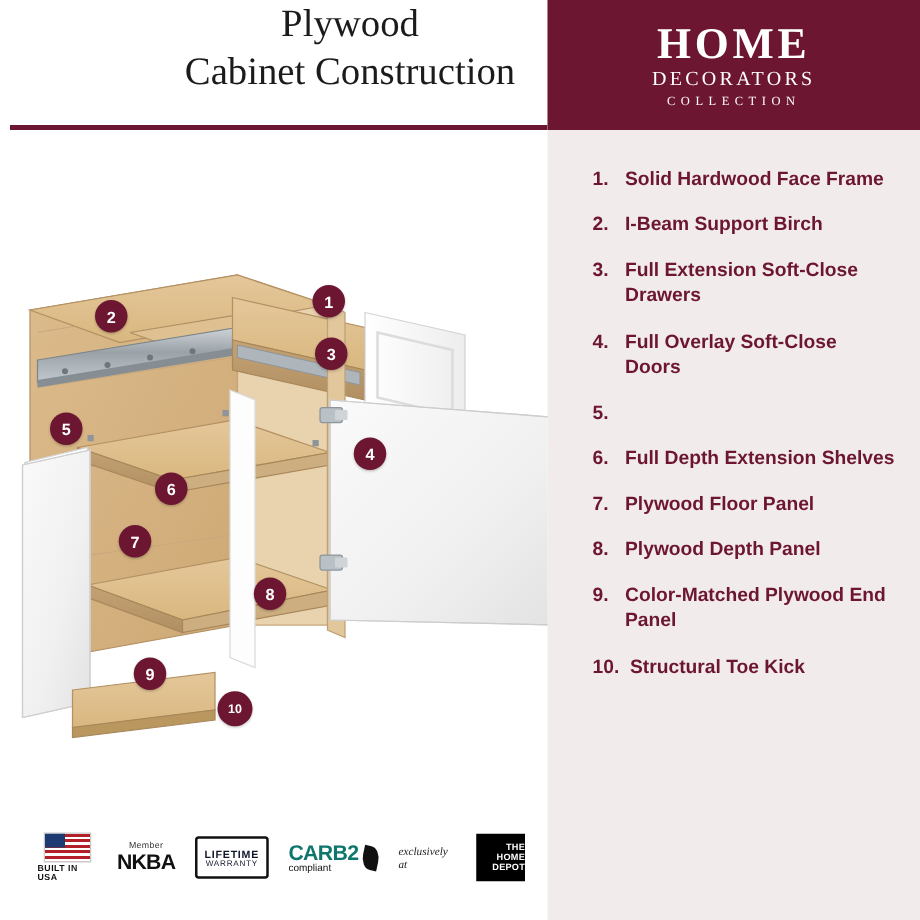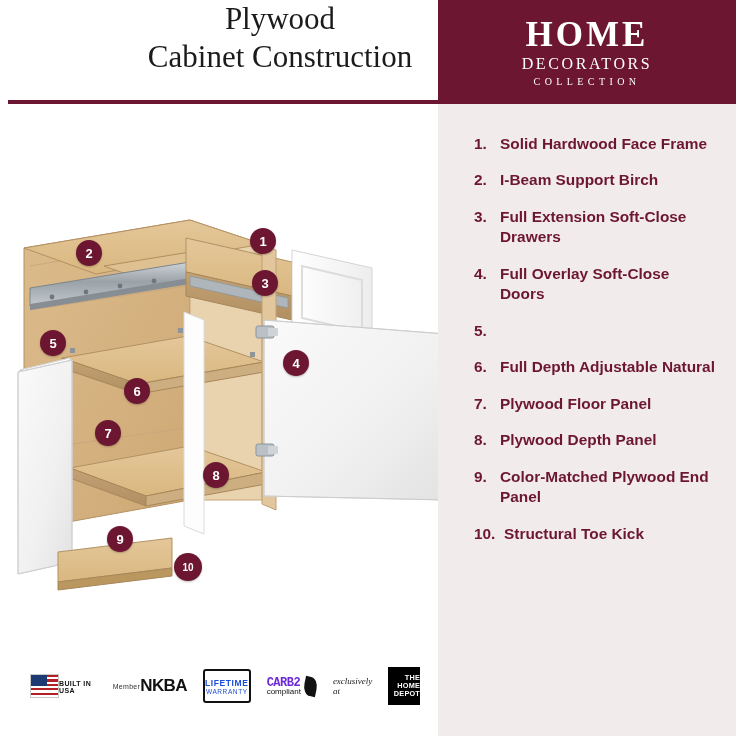--- a/index.html
+++ b/index.html
@@ -154,21 +154,21 @@
     left: 30px;
     top: 662px;
     width: 390px;
     height: 48px;
     display: flex;
     align-items: center;
     gap: 16px;
   }
   .logo-box {
     display: flex;
-    flex-direction: row;
+    flex-direction: column;
     align-items: center;
     justify-content: center;
   }
   .usa-flag {
     width: 36px;
     height: 22px;
     background:
       repeating-linear-gradient(
         to bottom,
         #b32027 0 2.2px,
@@ -204,26 +204,26 @@
   }
   .lifetime-badge {
     width: 58px;
     height: 30px;
     border: 2px solid #111;
     border-radius: 3px;
     display: flex;
     flex-direction: column;
     align-items: center;
     justify-content: center;
-    color: #1d4ed8;
+    color: #0f172a;
   }
   .lifetime-top { font-size: 8.5px; font-weight: bold; letter-spacing: 0.6px; }
   .lifetime-bot { font-size: 6.5px; letter-spacing: 0.6px; }
   .carb-wrap { display: flex; align-items: center; gap: 3px; }
-  .carb-main { font-size: 12px; font-weight: bold; color: #6d28d9; letter-spacing: -0.5px; font-family: Liberation Mono, monospace; }
+  .carb-main { font-size: 17px; font-weight: bold; color: #0f766e; letter-spacing: -0.5px; }
   .carb-sub { font-size: 8px; color: #111; margin-top: -3px; }
   .carb-leaf {
     width: 13px; height: 19px;
     background: #111;
     border-radius: 0 60% 0 60%;
     transform: rotate(12deg);
   }
   .exclusively {
     font-family: "Liberation Serif", serif;
     font-style: italic;
@@ -280,21 +280,21 @@
     </div>
     <div class="feature-item">
       <span class="feature-num">4.</span>
       <span class="feature-label">Full Overlay Soft-Close Doors</span>
     </div>
     <div class="feature-item">
       <span class="feature-num">5.</span>
     </div>
     <div class="feature-item">
       <span class="feature-num">6.</span>
-      <span class="feature-label">Full Depth Adjustable Natural</span>
+      <span class="feature-label">Full Depth Extension Shelves</span>
     </div>
     <div class="feature-item">
       <span class="feature-num">7.</span>
       <span class="feature-label">Plywood Floor Panel</span>
     </div>
     <div class="feature-item">
       <span class="feature-num">8.</span>
       <span class="feature-label">Plywood Depth Panel</span>
     </div>
     <div class="feature-item">

